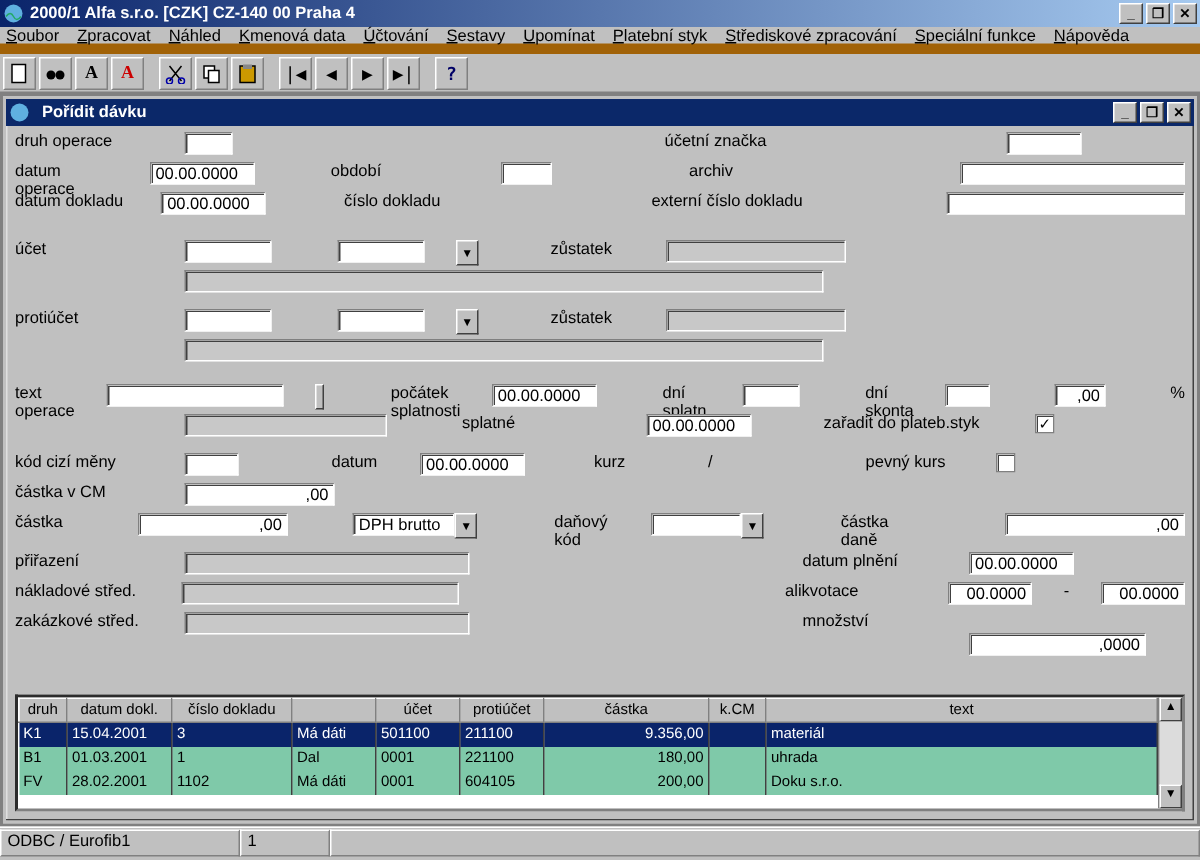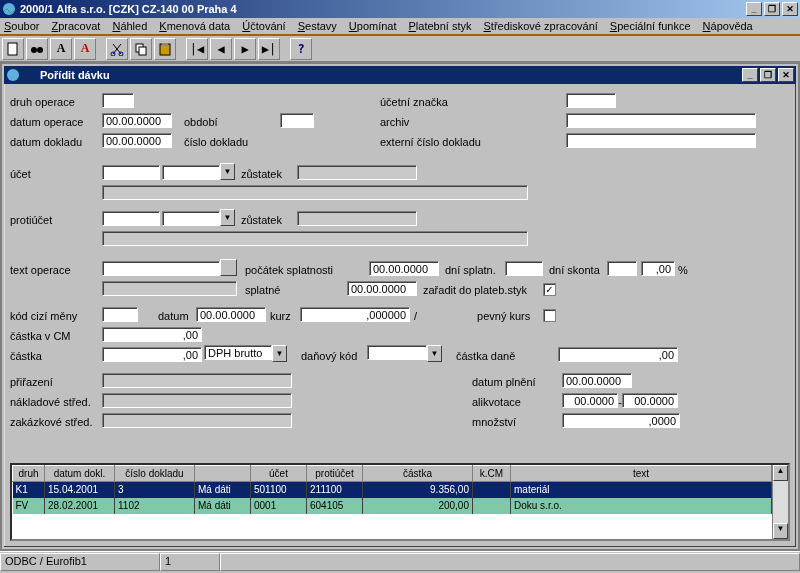--- a/index.html
+++ b/index.html
@@ -36,21 +36,21 @@
   color: #000; margin-left: 2px;
   font-weight: bold;
 }
 .menubar {
   background: #c0c0c0;
   height: 18px;
   display: flex;
   align-items: center;
   padding: 0 4px;
   gap: 12px;
-  border-bottom: 2px solid #a16207;
+  border-bottom: 7px solid #a16207;
 }
 .menubar span { cursor: default; }
 .menubar span u { text-decoration: underline; }
 .toolbar {
   background: #c0c0c0;
   height: 26px;
   display: flex;
   align-items: center;
   padding: 2px;
   border-bottom: 1px solid #808080;
@@ -68,21 +68,21 @@
 .tsep { width: 6px; }
 .mdi-area { background: #808080; padding: 2px; height: 489px; }
 .child-window {
   background: #c0c0c0;
   border: 2px solid #c0c0c0;
   box-shadow: inset -1px -1px #404040, inset 1px 1px #dfdfdf;
   height: 100%;
   display: flex; flex-direction: column;
 }
 .form-area { padding: 4px 6px; flex: 1; overflow: hidden; }
-.row { display:flex; align-items:flex-end; height: 20px; }
+.row { display:flex; align-items:flex-start; height: 20px; gap: 21px; }
 .lbl { width: 92px; }
 .fld {
   height: 15px;
   background: #fff;
   border: 1px solid #808080;
   border-right-color:#fff; border-bottom-color:#fff;
   box-shadow: inset 1px 1px #404040;
   padding: 1px 3px;
   font-size: 11px;
 }
@@ -207,21 +207,21 @@
       <b style="color:#006">?</b>
     </div>
 </div>
 
 <div class="mdi-area">
   <div class="child-window">
     <div class="titlebar titlebar-inner">
       <span class="icon-sm"><svg viewBox="0 0 14 14">
             <circle cx="7" cy="7" r="6" fill="#5fb0e0"></circle>
           </svg></span>
-      <span style="margin-left:20px">Pořídit dávku</span>
+      <span style="margin-left:8px">Pořídit dávku</span>
       <span class="spacer"></span>
       <div class="win-btns">
         <div class="win-btn">_</div>
         <div class="win-btn">❐</div>
         <div class="win-btn">✕</div>
       </div>
     </div>
 
     <div class="form-area">
 
@@ -326,21 +326,20 @@
       <div style="height:6px"></div>
 
       <div class="row">
         <span class="lbl">kód cizí měny</span>
         <input class="fld" style="width: 36px;">
         <span style="width:20px"></span>
         <span style="width:38px">datum</span>
         <input class="fld" style="width: 70px;" value="00.00.0000">
         <span style="width:4px"></span>
         <span style="width:30px">kurz</span>
-        <input class="fld right" style="width: 110px;" value=",000000">
         <span style="width:4px"></span>
         <span>/</span>
         <span style="width:60px"></span>
         <span style="width:66px">pevný kurs</span>
         <span class="cb"></span>
       </div>
       <div class="row">
         <span class="lbl">částka v CM</span>
         <input class="fld right" style="width: 100px;" value=",00">
       </div>
@@ -411,20 +410,31 @@
               <td>15.04.2001</td>
               <td>3</td>
               <td>Má dáti</td>
               <td>501100</td>
               <td>211100</td>
               <td class="num">9.356,00</td>
               <td></td>
               <td>materiál</td>
           </tr>
           <tr class="alt">
+            <td>B1</td>
+              <td>01.03.2001</td>
+              <td>1</td>
+              <td>Dal</td>
+              <td>0001</td>
+              <td>221100</td>
+              <td class="num">180,00</td>
+              <td></td>
+              <td>uhrada</td>
+          </tr>
+          <tr class="alt">
             <td>FV</td>
               <td>28.02.2001</td>
               <td>1102</td>
               <td>Má dáti</td>
               <td>0001</td>
               <td>604105</td>
               <td class="num">200,00</td>
               <td></td>
               <td>Doku s.r.o.</td>
           </tr>

